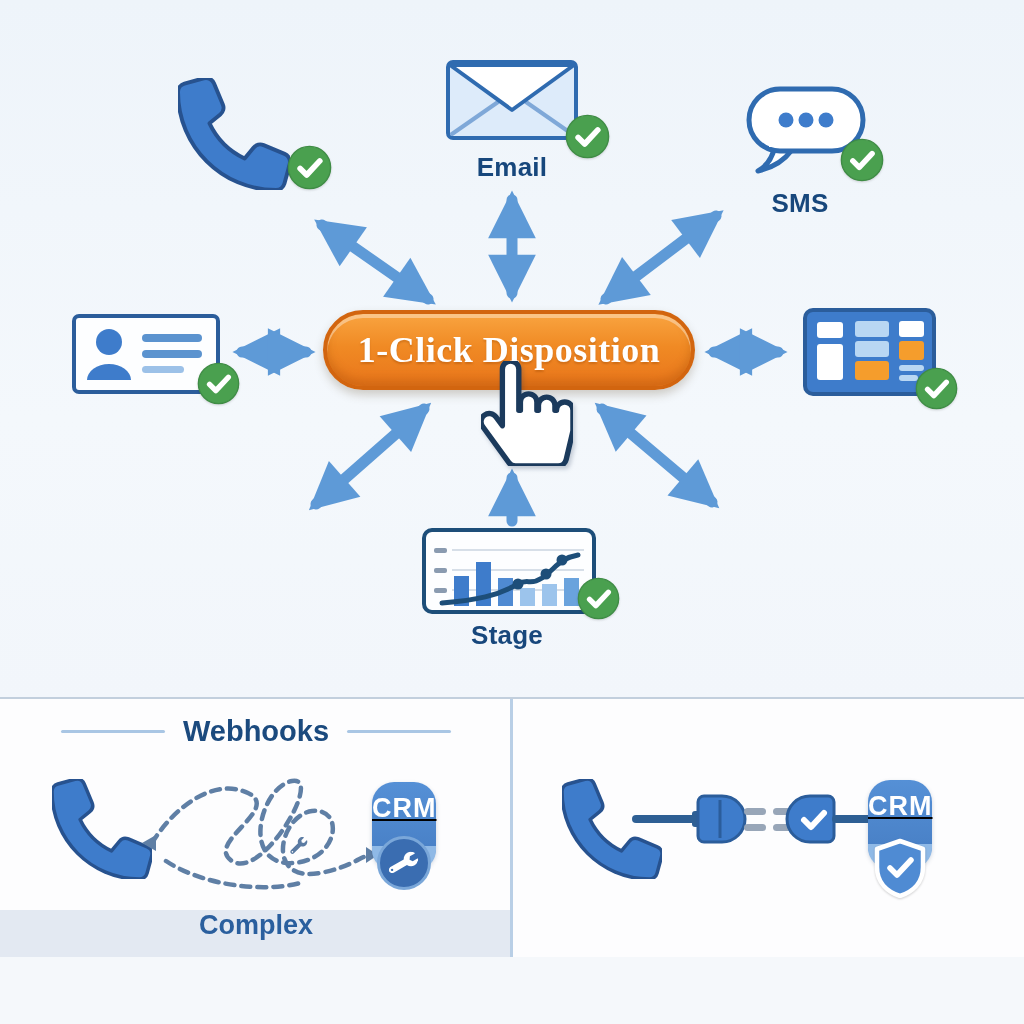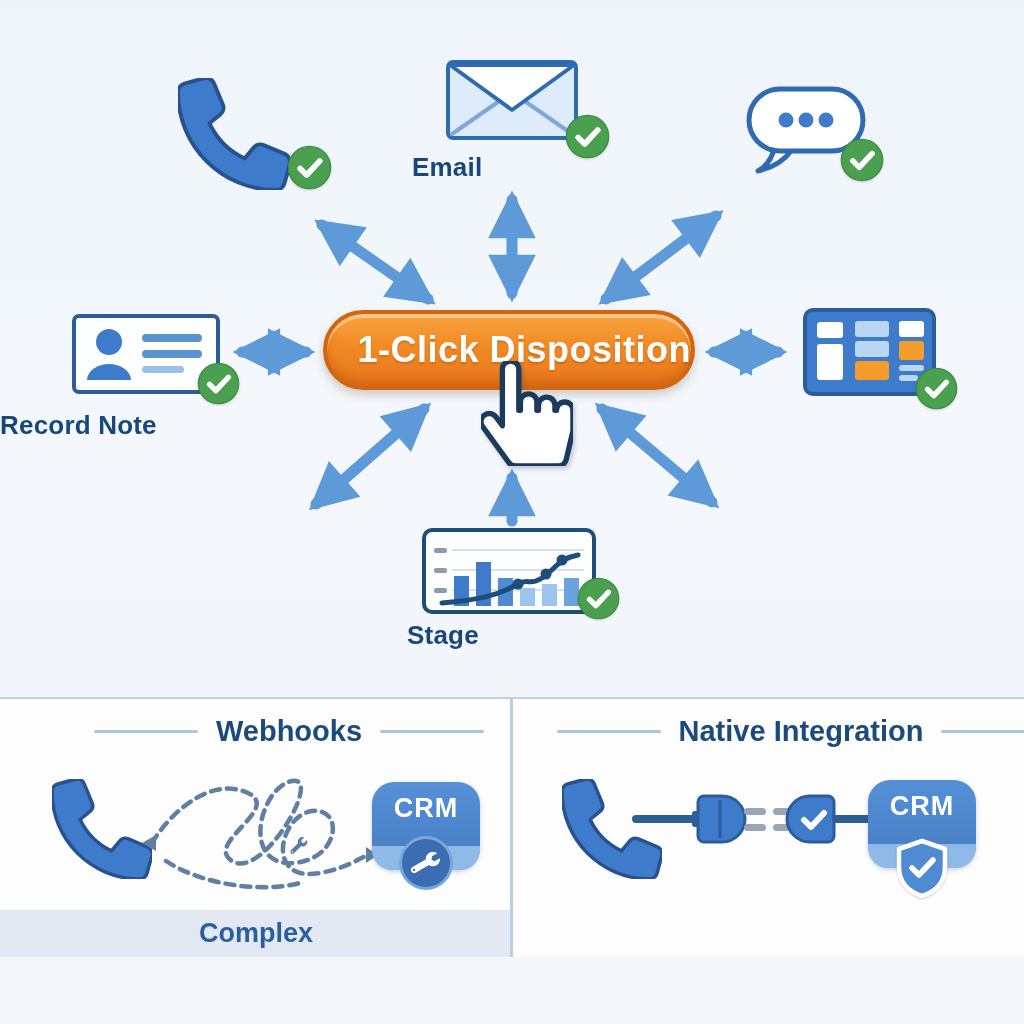--- a/index.html
+++ b/index.html
@@ -5,55 +5,55 @@
   html,body{margin:0;padding:0;background:#e9eef5;}
   .stage{position:relative;width:1024px;height:1024px;overflow:hidden;
          font-family:"Liberation Sans",sans-serif;background:#f3f7fb;}
 
   
   .top-section{position:absolute;left:0;top:0;width:1024px;height:697px;
                background:linear-gradient(180deg,#eef4fa 0%,#f4f8fc 60%,#f2f6fb 100%);}
   .arrows-overlay{position:absolute;left:0;top:0;width:1024px;height:697px;}
   .node-icon{position:absolute;}
   .node-label{position:absolute;font-weight:bold;font-size:26px;color:#17477c;
-              letter-spacing:.2px;}
+              text-align:center;letter-spacing:.2px;}
   .check-badge{position:absolute;filter:drop-shadow(0 1px 1px rgba(0,0,0,.15));}
 
   .center-button{position:absolute;left:323px;top:310px;width:372px;height:80px;
                  border-radius:42px;
                  background:linear-gradient(180deg,#f9a440 0%,#f08a24 45%,#e9761b 100%);
                  border:4px solid #d2650f;box-sizing:border-box;
                  box-shadow:inset 0 4px 0 rgba(255,255,255,.38), inset 0 -6px 8px rgba(170,80,10,.35), 0 5px 10px rgba(90,70,40,.25);
-                 display:flex;align-items:center;justify-content:flex-end;cursor:pointer;}
+                 display:flex;align-items:center;justify-content:center;cursor:pointer;font-family:Liberation Serif, serif;}
   .center-button span{color:#ffffff;font-weight:bold;font-size:36px;letter-spacing:.5px;
                       text-shadow:0 2px 2px rgba(150,70,0,.35);white-space:nowrap;}
   .cursor-hand{position:absolute;left:481px;top:361px;width:92px;height:105px;
                filter:drop-shadow(2px 3px 2px rgba(40,60,90,.25));}
 
   
   .bottom-section{position:absolute;left:0;top:697px;width:1024px;height:327px;
                   background:#fdfdfe;border-top:2px solid #c2cfdd;box-sizing:border-box;}
   .v-divider{position:absolute;left:510px;top:0;width:3px;height:258px;background:#b9cfe6;}
   .panel{position:absolute;top:0;width:512px;height:258px;}
   .panel-left{left:0;} .panel-right{left:512px;}
   .panel-title-row{position:absolute;top:14px;left:0;width:512px;height:36px;
-                   display:flex;align-items:center;justify-content:center;gap:18px;padding-left:33px;}
+                   display:flex;align-items:center;justify-content:center;gap:18px;}
   .title-line{width:104px;height:3px;background:#a9c6e4;border-radius:2px;}
   .panel-title{font-size:29px;font-weight:bold;color:#1b4a7e;white-space:nowrap;}
   .caption-band{position:absolute;top:211px;left:0;width:512px;height:47px;background:#e3e9f2;
-                display:flex;align-items:center;justify-content:center;}
+                display:flex;align-items:flex-start;justify-content:center;}
   .caption-band span{font-size:27px;font-weight:bold;color:#2a5f9e;}
   .footer-strip{position:absolute;top:258px;left:0;width:1024px;height:69px;background:#f5f8fb;}
 
   .panel-art{position:absolute;}
 
   
-  .crm-icon{position:absolute;width:108px;height:88px;border-radius:22px;
+  .crm-icon{position:absolute;width:64px;height:88px;border-radius:22px;
             background:linear-gradient(180deg,#5590d6 0%,#4a82c8 70%,#4277bd 100%);
-            box-shadow:0 2px 4px rgba(50,80,120,.25);}
+            box-shadow:0 2px 4px rgba(50,80,120,.25);text-decoration:underline;}
   .crm-bottom{position:absolute;bottom:0;left:0;right:0;height:24px;background:#8fb9e6;
               border-radius:0 0 20px 20px;}
   .crm-label{position:relative;z-index:2;text-align:center;margin-top:11px;color:#fff;
              font-weight:bold;font-size:27px;letter-spacing:1px;}
   .crm-gear-badge{position:absolute;left:50%;transform:translateX(-50%);bottom:-20px;
                   width:48px;height:48px;border-radius:50%;background:#3a6db1;
                   border:3px solid #7aa7d9;z-index:3;display:flex;align-items:center;justify-content:center;}
   .crm-shield-badge{position:absolute;left:50%;transform:translateX(-50%);bottom:-30px;z-index:3;
                     filter:drop-shadow(0 1px 1px rgba(0,0,0,.18));}
 </style>
@@ -119,33 +119,33 @@
       <path d="M30 60 q-3 18 -17 26 q22 -5 33 -20 z" fill="#ffffff" stroke="#2f6bb0" stroke-width="5" stroke-linejoin="round"></path>
       <rect x="4" y="4" width="114" height="62" rx="31" fill="#ffffff" stroke="#2f6bb0" stroke-width="5"></rect>
       <rect x="24" y="48" width="24" height="14" fill="#ffffff"></rect>
       <circle cx="41" cy="35" r="7.5" fill="#3e7ccb"></circle>
       <circle cx="61" cy="35" r="7.5" fill="#3e7ccb"></circle>
       <circle cx="81" cy="35" r="7.5" fill="#3e7ccb"></circle>
     </svg>
     <svg class="check-badge" style="left:840px;top:138px;width:44px;height:44px">
         <use href="#sym-check"></use>
       </svg>
+    <div class="node-label" style="left:700px;top:188px;width:200px">SMS</div>
 
     <svg class="node-icon" style="left:72px;top:314px;width:148px;height:80px" viewBox="0 0 148 80">
       <rect x="2" y="2" width="144" height="76" rx="5" fill="#fdfeff" stroke="#2b5d9b" stroke-width="4"></rect>
       <circle cx="37" cy="28" r="13" fill="#3e7ccb"></circle>
       <path d="M15 66 a22 16 0 0 1 44 0 z" fill="#3e7ccb"></path>
       <rect x="70" y="20" width="60" height="8" rx="4" fill="#5b93cf"></rect>
       <rect x="70" y="36" width="60" height="8" rx="4" fill="#5b93cf"></rect>
       <rect x="70" y="52" width="42" height="7" rx="3.5" fill="#9cc1e8"></rect>
     </svg>
     <svg class="check-badge" style="left:197px;top:362px;width:43px;height:43px">
         <use href="#sym-check"></use>
       </svg>
-    <div class="node-label" style="left:0px;top:410px;width:290px">Record Note</div>
 
     <svg class="node-icon" style="left:803px;top:308px;width:133px;height:88px" viewBox="0 0 133 88">
       <rect x="2" y="2" width="129" height="84" rx="8" fill="#3e7ccb" stroke="#2b5d9b" stroke-width="4"></rect>
       <rect x="14" y="14" width="26" height="16" rx="3" fill="#ffffff"></rect>
       <rect x="14" y="36" width="26" height="36" rx="3" fill="#ffffff"></rect>
       <rect x="52" y="13" width="34" height="16" rx="3" fill="#b9d7f3"></rect>
       <rect x="52" y="33" width="34" height="16" rx="3" fill="#b9d7f3"></rect>
       <rect x="52" y="53" width="34" height="19" rx="3" fill="#f59d2c"></rect>
       <rect x="96" y="13" width="25" height="16" rx="3" fill="#ffffff"></rect>
       <rect x="96" y="33" width="25" height="19" rx="3" fill="#f59d2c"></rect>
@@ -222,25 +222,20 @@
             </svg>
         </div>
       </div>
 
       <div class="caption-band">
         <span>Complex</span>
       </div>
     </div>
 
     <div class="panel panel-right">
-      <div class="panel-title-row">
-        <div class="title-line"></div>
-        <div class="panel-title">Native Integration</div>
-        <div class="title-line"></div>
-      </div>
 
       <svg class="panel-art" style="left:50px;top:80px;width:100px;height:100px">
           <use href="#sym-phone"></use>
         </svg>
 
       <svg class="panel-art" style="left:120px;top:85px;width:245px;height:70px" viewBox="0 0 245 70">
         <rect x="0" y="31" width="64" height="8" rx="4" fill="#2e5f94"></rect>
         <rect x="60" y="27" width="12" height="16" rx="3" fill="#2e5f94"></rect>
         <path d="M72 12 h18 a23 23 0 0 1 0 46 h-18 a6 6 0 0 1 -6 -6 v-34 a6 6 0 0 1 6 -6 z" fill="#3e7ccb" stroke="#2b5d9b" stroke-width="3"></path>
         <line x1="88" y1="16" x2="88" y2="54" stroke="#2b5d9b" stroke-width="3"></line>

